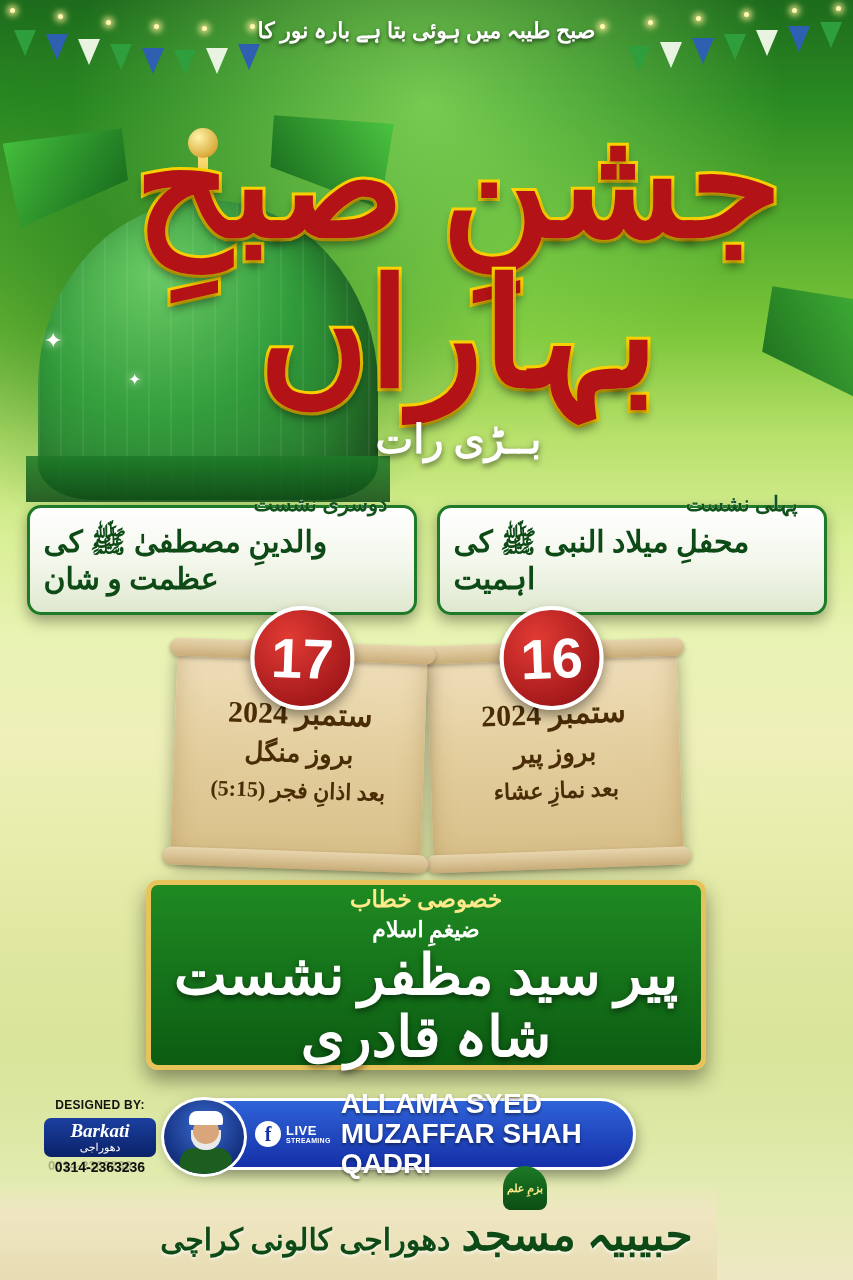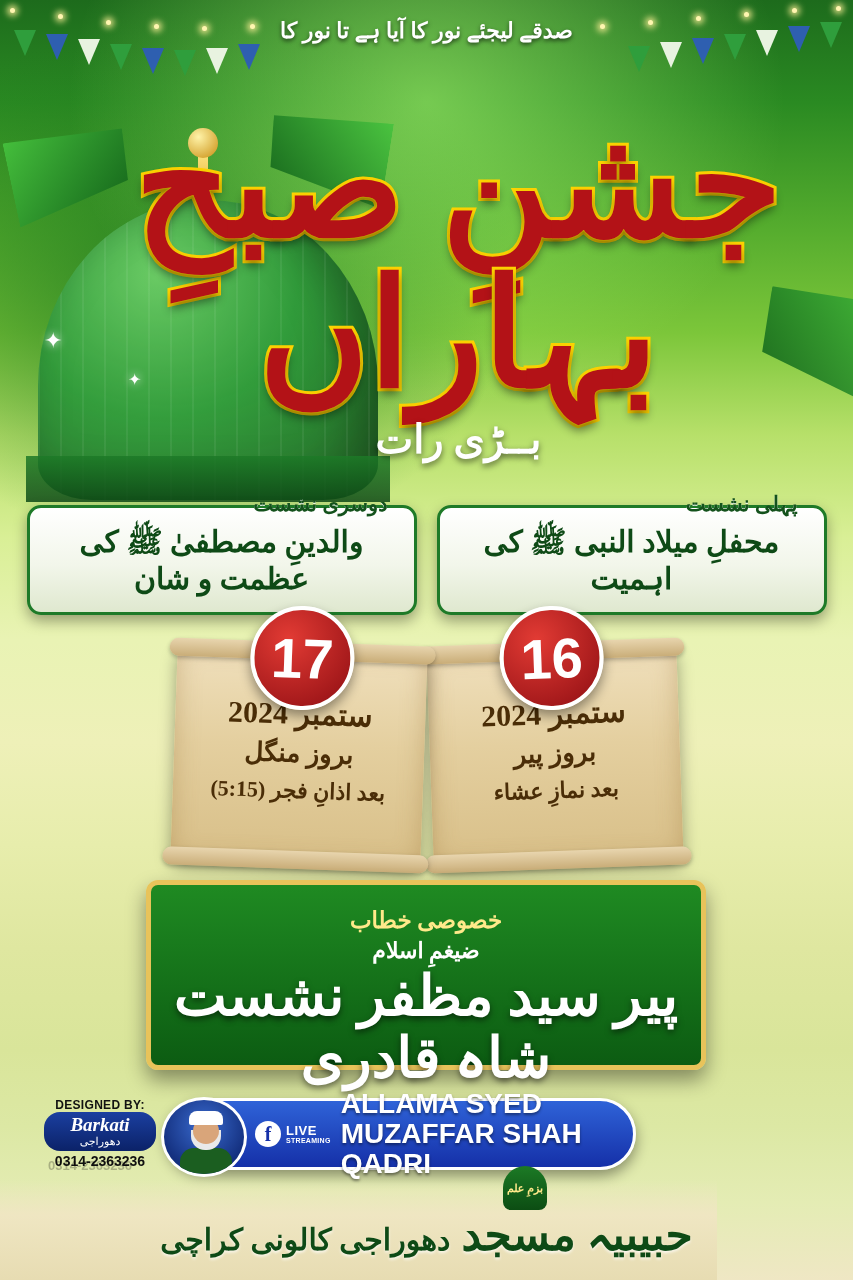--- a/index.html
+++ b/index.html
@@ -139,21 +139,21 @@
   .session-label {
     position:absolute; top:-16px; right:26px;
     font-family:"Liberation Serif", serif;
     font-size:21px; font-weight:bold; color:#14521c;
     background:transparent;
     text-shadow:0 1px 0 #fff;
   }
   .session-text {
     font-family:"Liberation Serif", serif;
     font-size:30px; font-weight:bold; color:#0e4a16; line-height:1.25;
-    padding:0 14px; text-align:center;
+    padding:0 14px; text-align:left;
   }
   
   .scrolls {
     position:absolute; top:648px; left:0; width:853px;
     display:flex; flex-direction:row-reverse; justify-content:center; gap:6px;
     align-items:flex-start;
   }
   .scroll {
     position:relative; width:250px; height:215px;
     background:
@@ -204,21 +204,21 @@
     color:#1c4f12; font-size:27px; line-height:1.35;
     text-shadow:0 1px 0 rgba(255,255,255,0.6);
   }
   
   .speaker-panel {
     position:absolute; top:880px; left:146px; width:560px; height:190px;
     background:linear-gradient(180deg,#1f8a22 0%,#0c5c12 100%);
     border:5px solid #e8c35a;
     border-radius:12px;
     box-shadow:0 10px 20px rgba(0,0,0,0.4);
-    direction:rtl; text-align:center; padding-top:22px;
+    direction:rtl; text-align:center; padding-top:1px;
   }
   .speaker-top {
     font-family:"Liberation Serif", serif; font-size:23px; font-weight:bold;
     color:#ffe98a;
   }
   .speaker-sub {
     font-family:"Liberation Serif", serif; font-size:22px; font-weight:bold;
     color:#ffffff; margin-top:4px;
   }
   .speaker-name {
@@ -227,22 +227,22 @@
     text-shadow:0 3px 6px rgba(0,0,0,0.5);
   }
   
   .designer {
     position:absolute; left:44px; top:1098px; width:112px; text-align:center;
   }
   .designer-title {
     font-size:12px; font-weight:bold; color:#111; letter-spacing:0.3px;
   }
   .designer-logo {
-    margin-top:0; background:linear-gradient(180deg,#1b3fa0,#0b2268);
-    border-radius:16px; padding:3px 0;
+    margin-top:6px; background:linear-gradient(180deg,#1b3fa0,#0b2268);
+    border-radius:7px; padding:3px 0;
   }
   .designer-logo .brand {
     font-family:"Liberation Serif", serif; font-style:italic;
     color:#ffffff; font-size:19px; font-weight:bold; line-height:1.05;
   }
   .designer-logo .brand-ur {
     color:#ffffff; font-size:11px; font-family:"Liberation Serif", serif;
   }
   .designer-phone {
     font-size:14px; font-weight:bold; color:#111; margin-top:2px;
@@ -366,21 +366,21 @@
     <div class="dome-ribs"></div>
     <div class="dome-base"></div>
     <div class="finial"></div>
     <div class="finial-ball"></div>
     <div class="sparkle" style="left:26px; top:210px;">✦</div>
     <div class="sparkle" style="left:110px; top:252px; font-size:16px;">✦</div>
   </div>
   <div class="green-flag" style="left:760px; top:290px; width:150px; height:110px; transform:rotate(14deg) scaleX(-1);"></div>
 
   <div class="couplet">
-    <div>صدقے لیجئے نور کا آیا ہے تا نور کا</div>
+    <div>صبح طیبہ میں ہوئی بتا ہے بارہ نور کا</div>
   </div>
 
   <div class="title-block">
     <div class="title-main">جشنِ صبحِ بہاراں</div>
     <div class="title-sub">بــڑی رات</div>
   </div>
 
   <div class="sessions">
     <div class="session">
       <div class="session-label">پہلی نشست</div>

